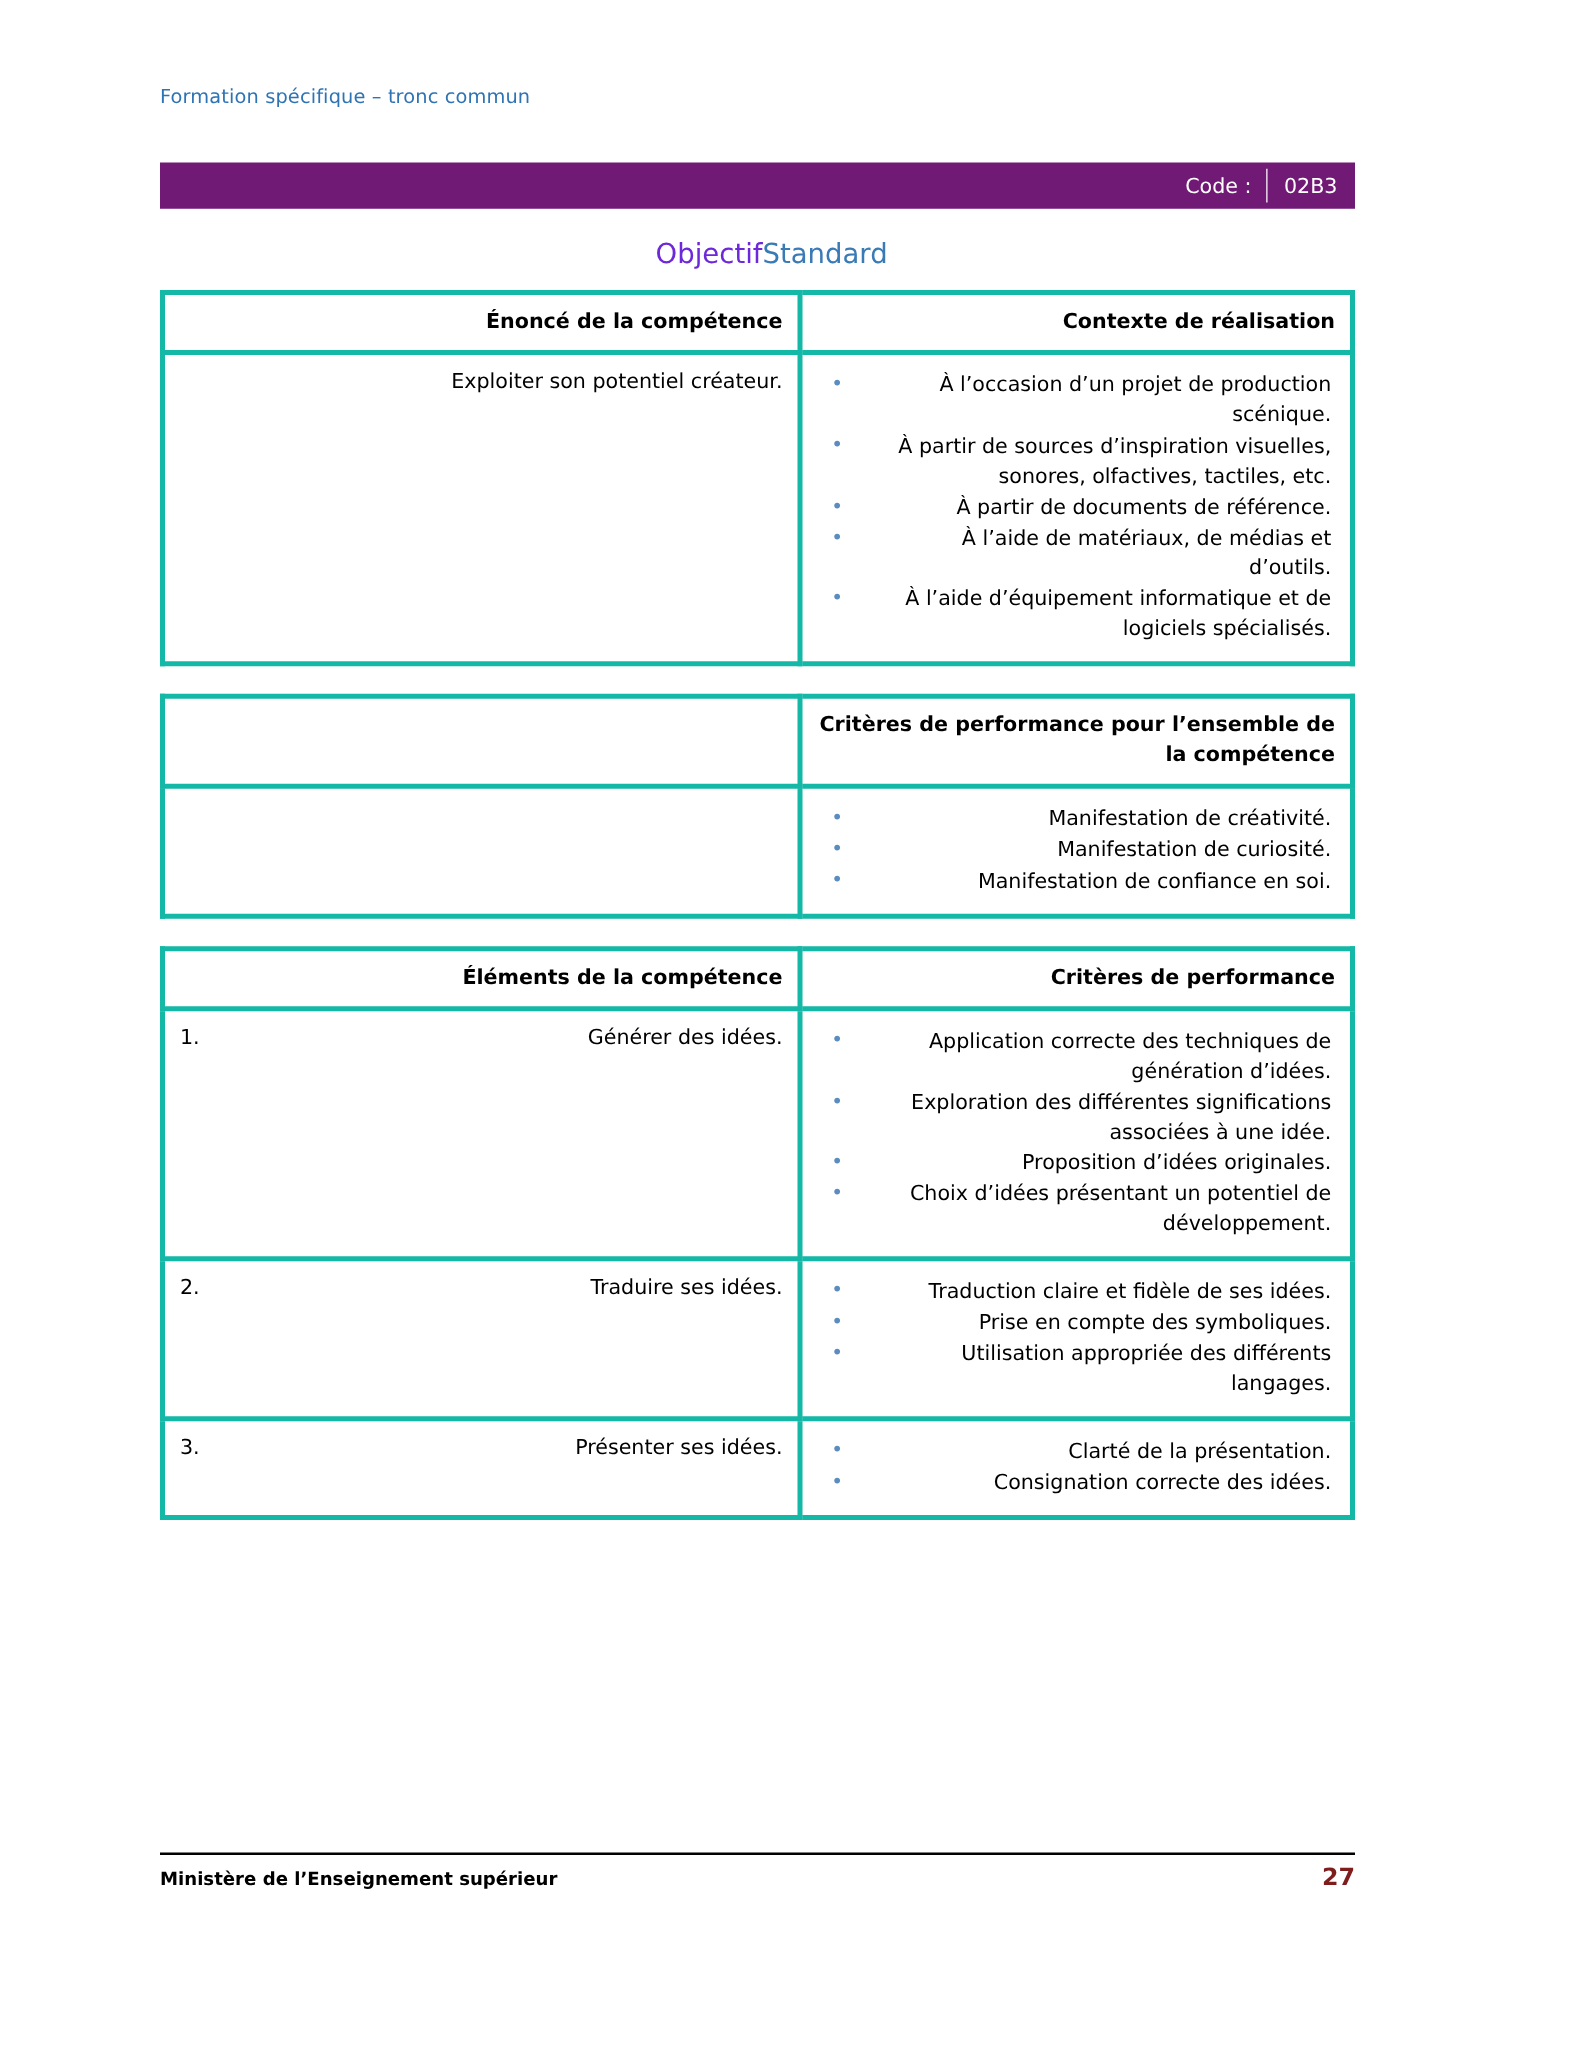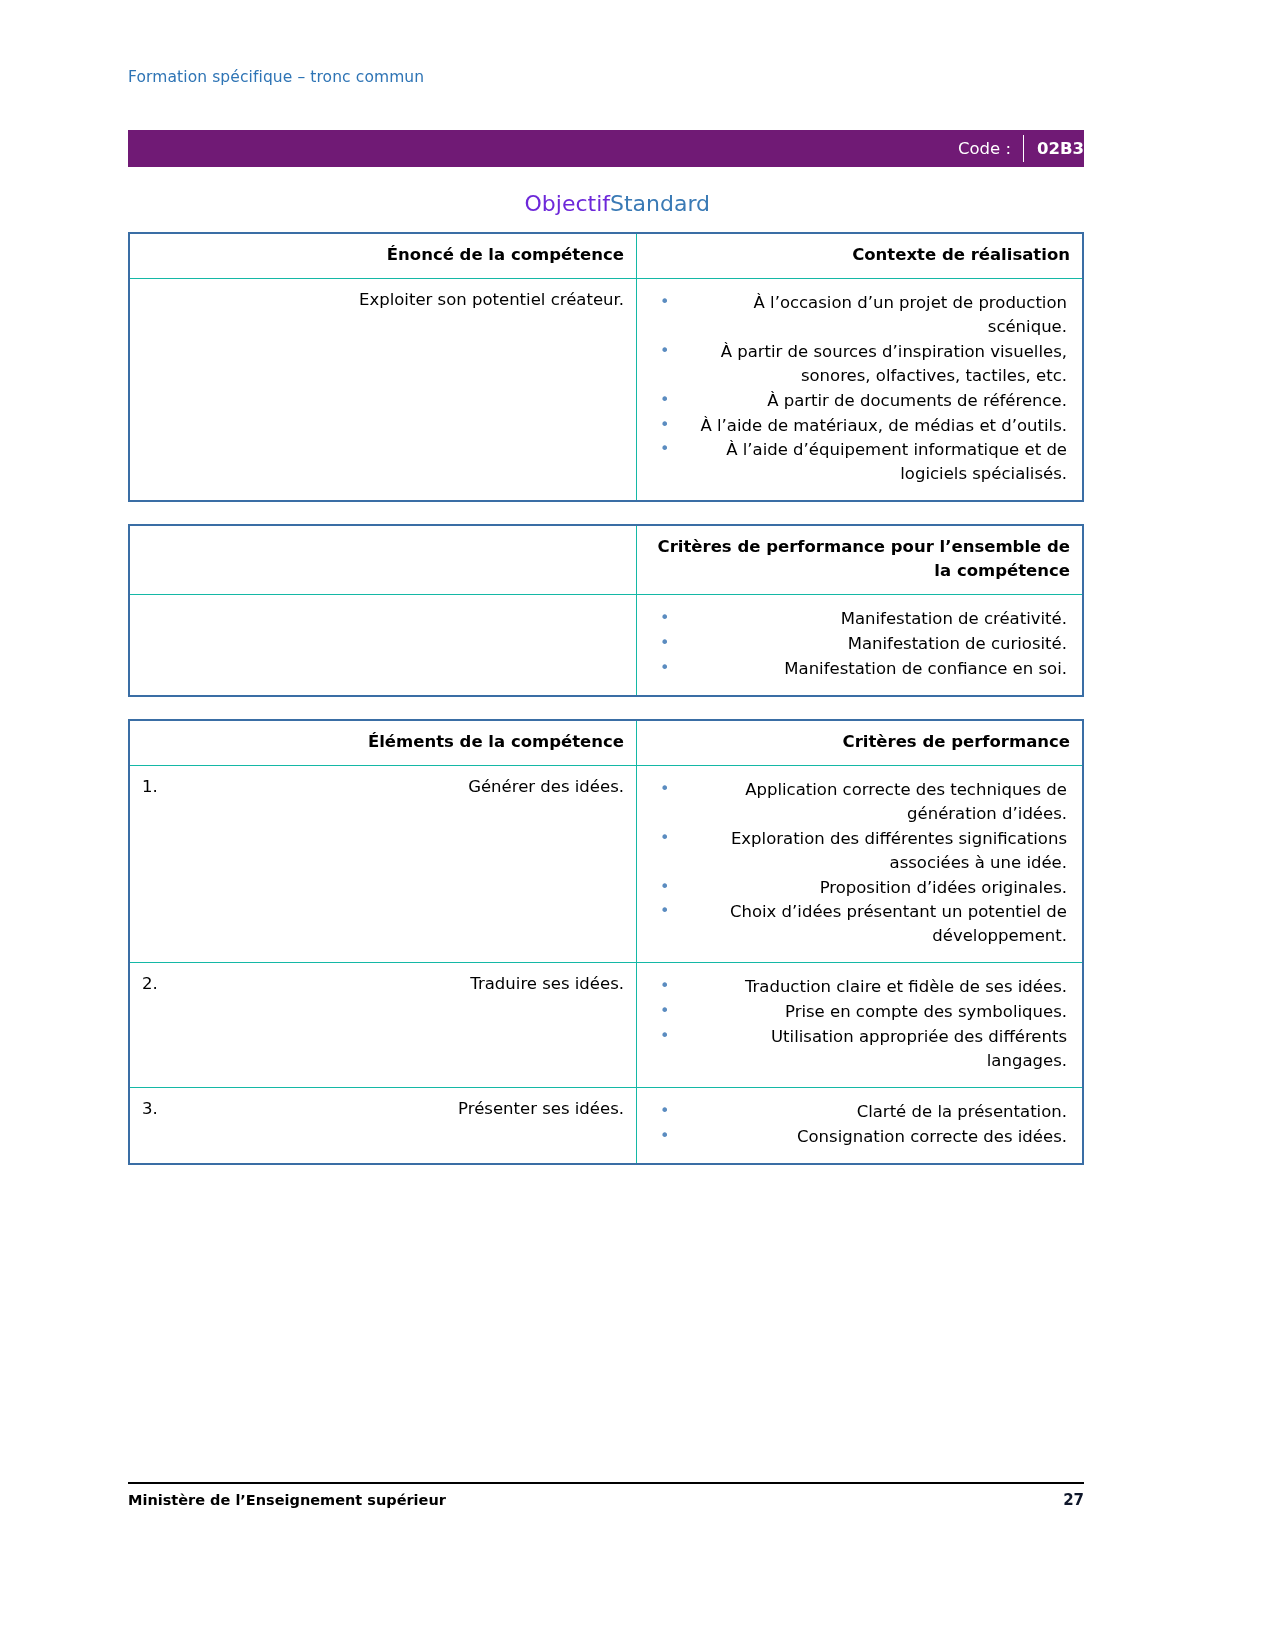--- a/index.html
+++ b/index.html
@@ -52,22 +52,22 @@
   .code-label {
     padding-right: 12px;
   }
   .code-sep {
     width: 1px;
     height: 27px;
     background: #ffffff;
   }
   .code-value {
     padding-left: 13px;
-    font-size: 16.5px;
-    font-weight: bold;
+    padding-right: 14px;
+    font-size: 16.5px;
   }
   
   .headings {
     display: flex;
     margin-top: 24px;
     margin-bottom: 16px;
   }
   .heading-left {
     width: 482px;
     font-size: 22px;
@@ -81,21 +81,21 @@
   }
   
   .tbl {
     width: 100%;
     border-collapse: collapse;
     border: 2px solid #3a6ea5;
     margin-bottom: 22px;
     table-layout: fixed;
   }
   .tbl td {
-    border: 1px solid #14b8a6;
+    border: 4px solid #14b8a6;
     vertical-align: top;
     padding: 9px 12px 11px 12px;
     font-size: 16.5px;
     line-height: 1.45;
   }
   .col-left { width: 482px; }
   .th {
     font-weight: bold;
     font-size: 16.5px;
   }
@@ -154,23 +154,23 @@
     align-items: baseline;
     padding-top: 7px;
     gap: 41px;
   }
   .footer-left {
     font-size: 14.5px;
     font-weight: bold;
     color: #000000;
   }
   .footer-right {
-    font-size: 15px;
+    font-size: 19px;
     font-weight: bold;
-    color: #0f172a;
+    color: #7f1d1d;
   }
 </style>
 </head>
 <body>
 
 <div class="page">
 
   <div class="header-text">Formation spécifique – tronc commun</div>
 
   <div class="content">

